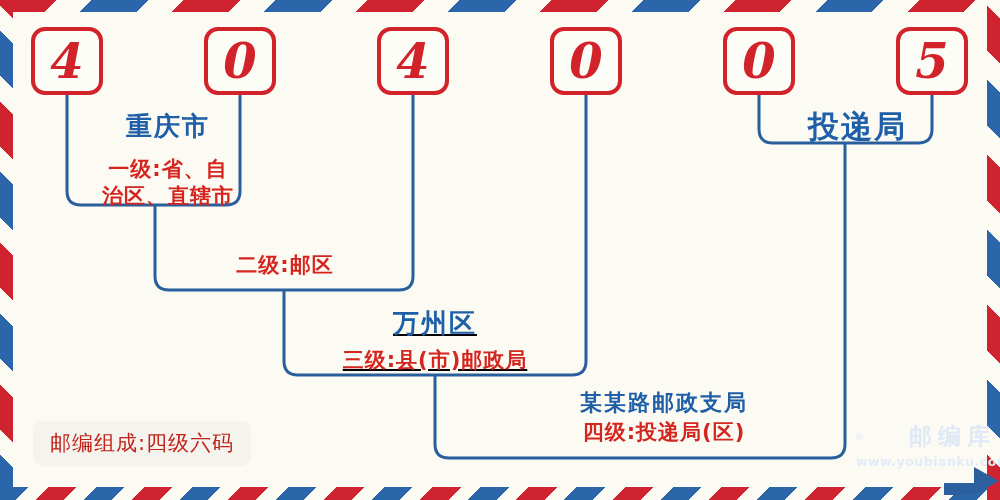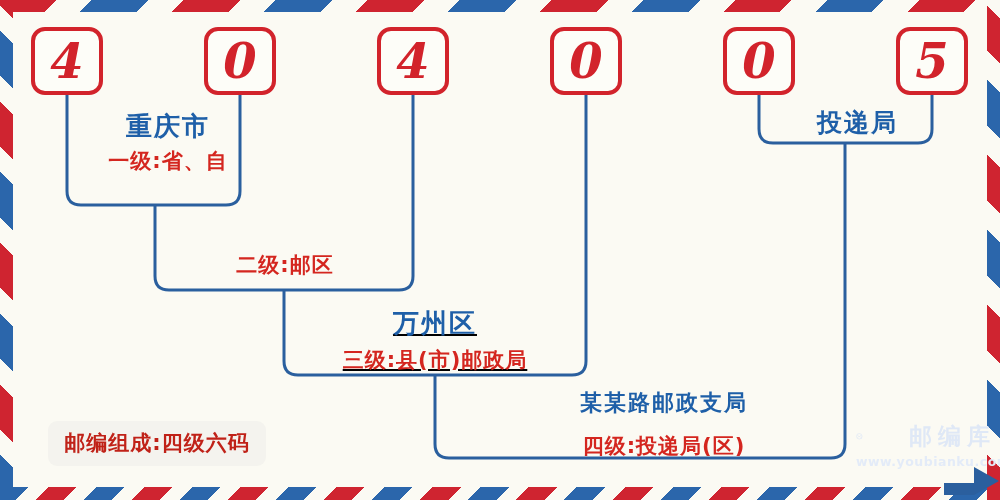--- a/index.html
+++ b/index.html
@@ -31,35 +31,35 @@
     font:italic bold 48px "DejaVu Serif","Liberation Serif",serif;
     color:#d2232b;
   }
   .d1{left:31px}.d2{left:204px}.d3{left:377px}.d4{left:550px}.d5{left:723px}.d6{left:896px}
 
   
   .lvl{position:absolute;z-index:5;text-align:center;}
   .place{color:#1e5fa8;font-weight:bold;font-size:26px;letter-spacing:2px;}
   .desc{color:#d4261f;font-weight:bold;font-size:21px;line-height:27px;letter-spacing:1px;}
   .lvl1{left:69px;top:109px;width:198px;}
-  .lvl1 .desc{margin-top:4px;}
+  .lvl1 .desc{margin-top:12px;}
   .lvl5{left:761px;top:106px;width:169px;}
-  .lvl5 .place{font-size:25px;padding-left:24px;}
+  .lvl5 .place{font-size:31px;padding-left:24px;}
   .lvl2{left:157px;top:252px;width:256px;}
   .lvl3{left:286px;top:306px;width:298px;text-decoration:underline;}
   .lvl3 .desc{margin-top:6px;}
   .lvl4{left:437px;top:388px;width:454px;}
   .lvl4 .place{font-size:22px;}
-  .lvl4 .desc{margin-top:15px;}
+  .lvl4 .desc{margin-top:1px;}
 
   
   .footer-box{
-    position:absolute;left:48px;top:421px;width:218px;height:45px;z-index:5;
+    position:absolute;left:33px;top:421px;width:218px;height:45px;z-index:5;
     background:#f4f3ee;border-radius:9px;
-    color:#c02218;font-weight:bold;font-size:21px;line-height:45px;text-align:center;
+    color:#c02218;font-weight:normal;font-size:21px;line-height:45px;text-align:center;
     letter-spacing:1px;
   }
 
   
   .watermark{position:absolute;left:856px;top:421px;width:140px;z-index:5;}
   .wm-row{display:flex;align-items:center;gap:6px;}
   .wm-brand{color:#dfe8f6;font-weight:bold;font-size:23px;letter-spacing:6px;white-space:nowrap;margin-left:40px;}
   .wm-url{color:#e3ebf8;font-size:12.5px;letter-spacing:0.5px;margin-top:2px;font-weight:bold;}
 </style>
 </head>
@@ -99,20 +99,21 @@
     <span>0</span>
   </div>
 <div class="digit-box d6">
     <span>5</span>
   </div>
 
 <div class="lvl lvl1">
   <div class="place">重庆市</div>
   <div class="desc">
     <div>一级:省、自</div>
+    <div>治区、直辖市</div>
   </div>
 </div>
 
 <div class="lvl lvl5">
   <div class="place">投递局</div>
 </div>
 
 <div class="lvl lvl2">
   <div class="desc">二级:邮区</div>
 </div>

